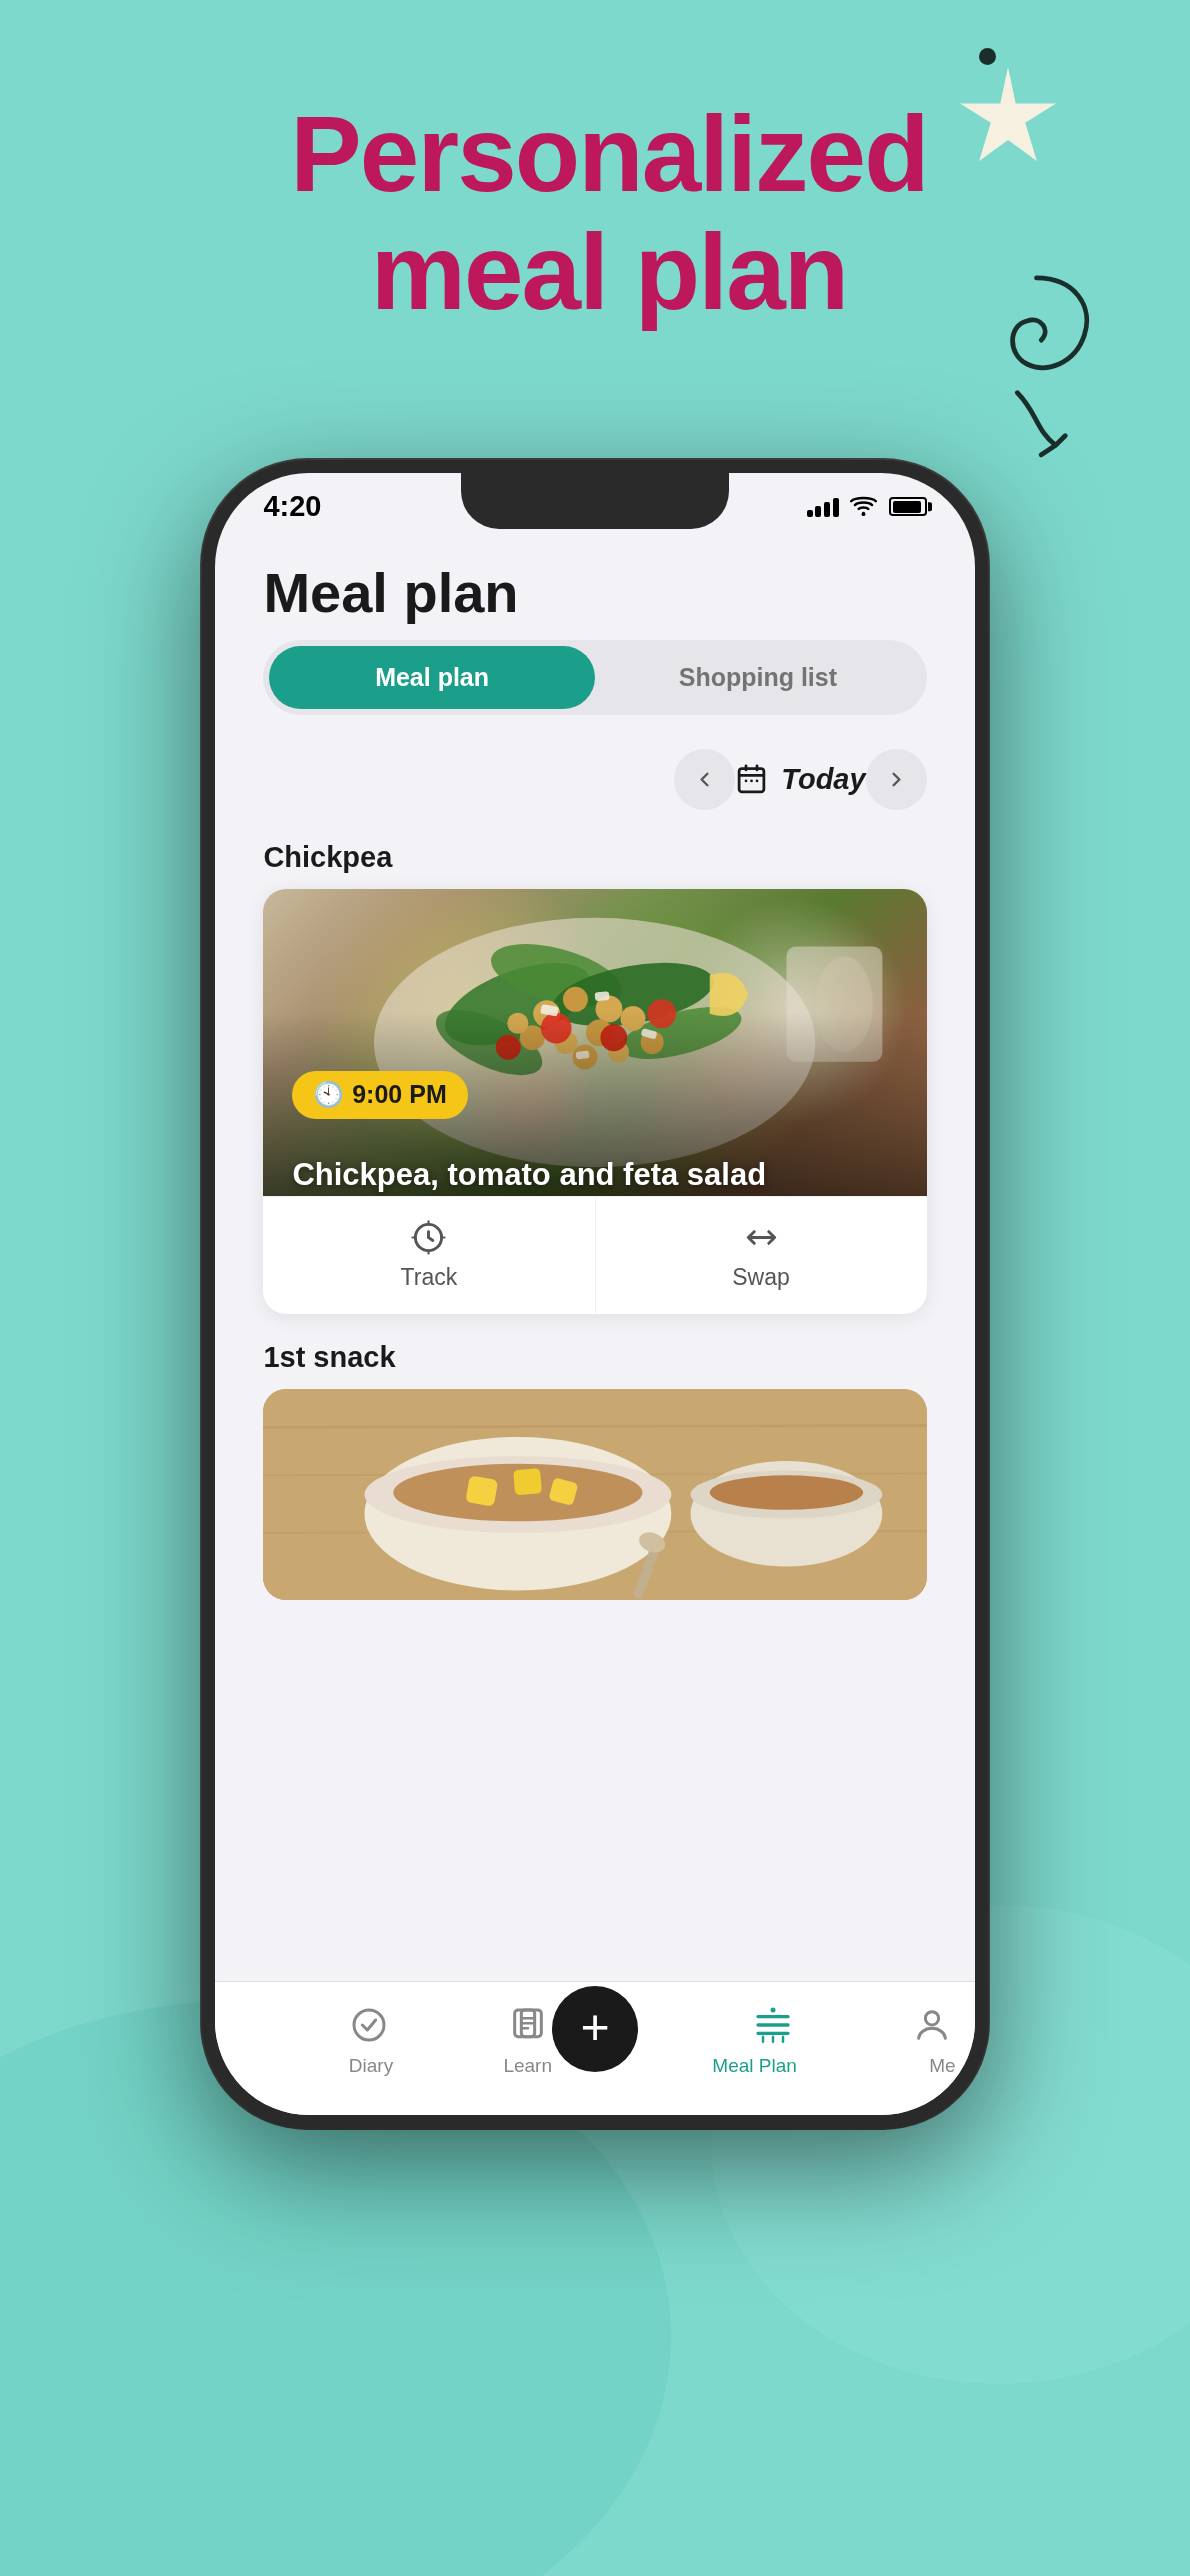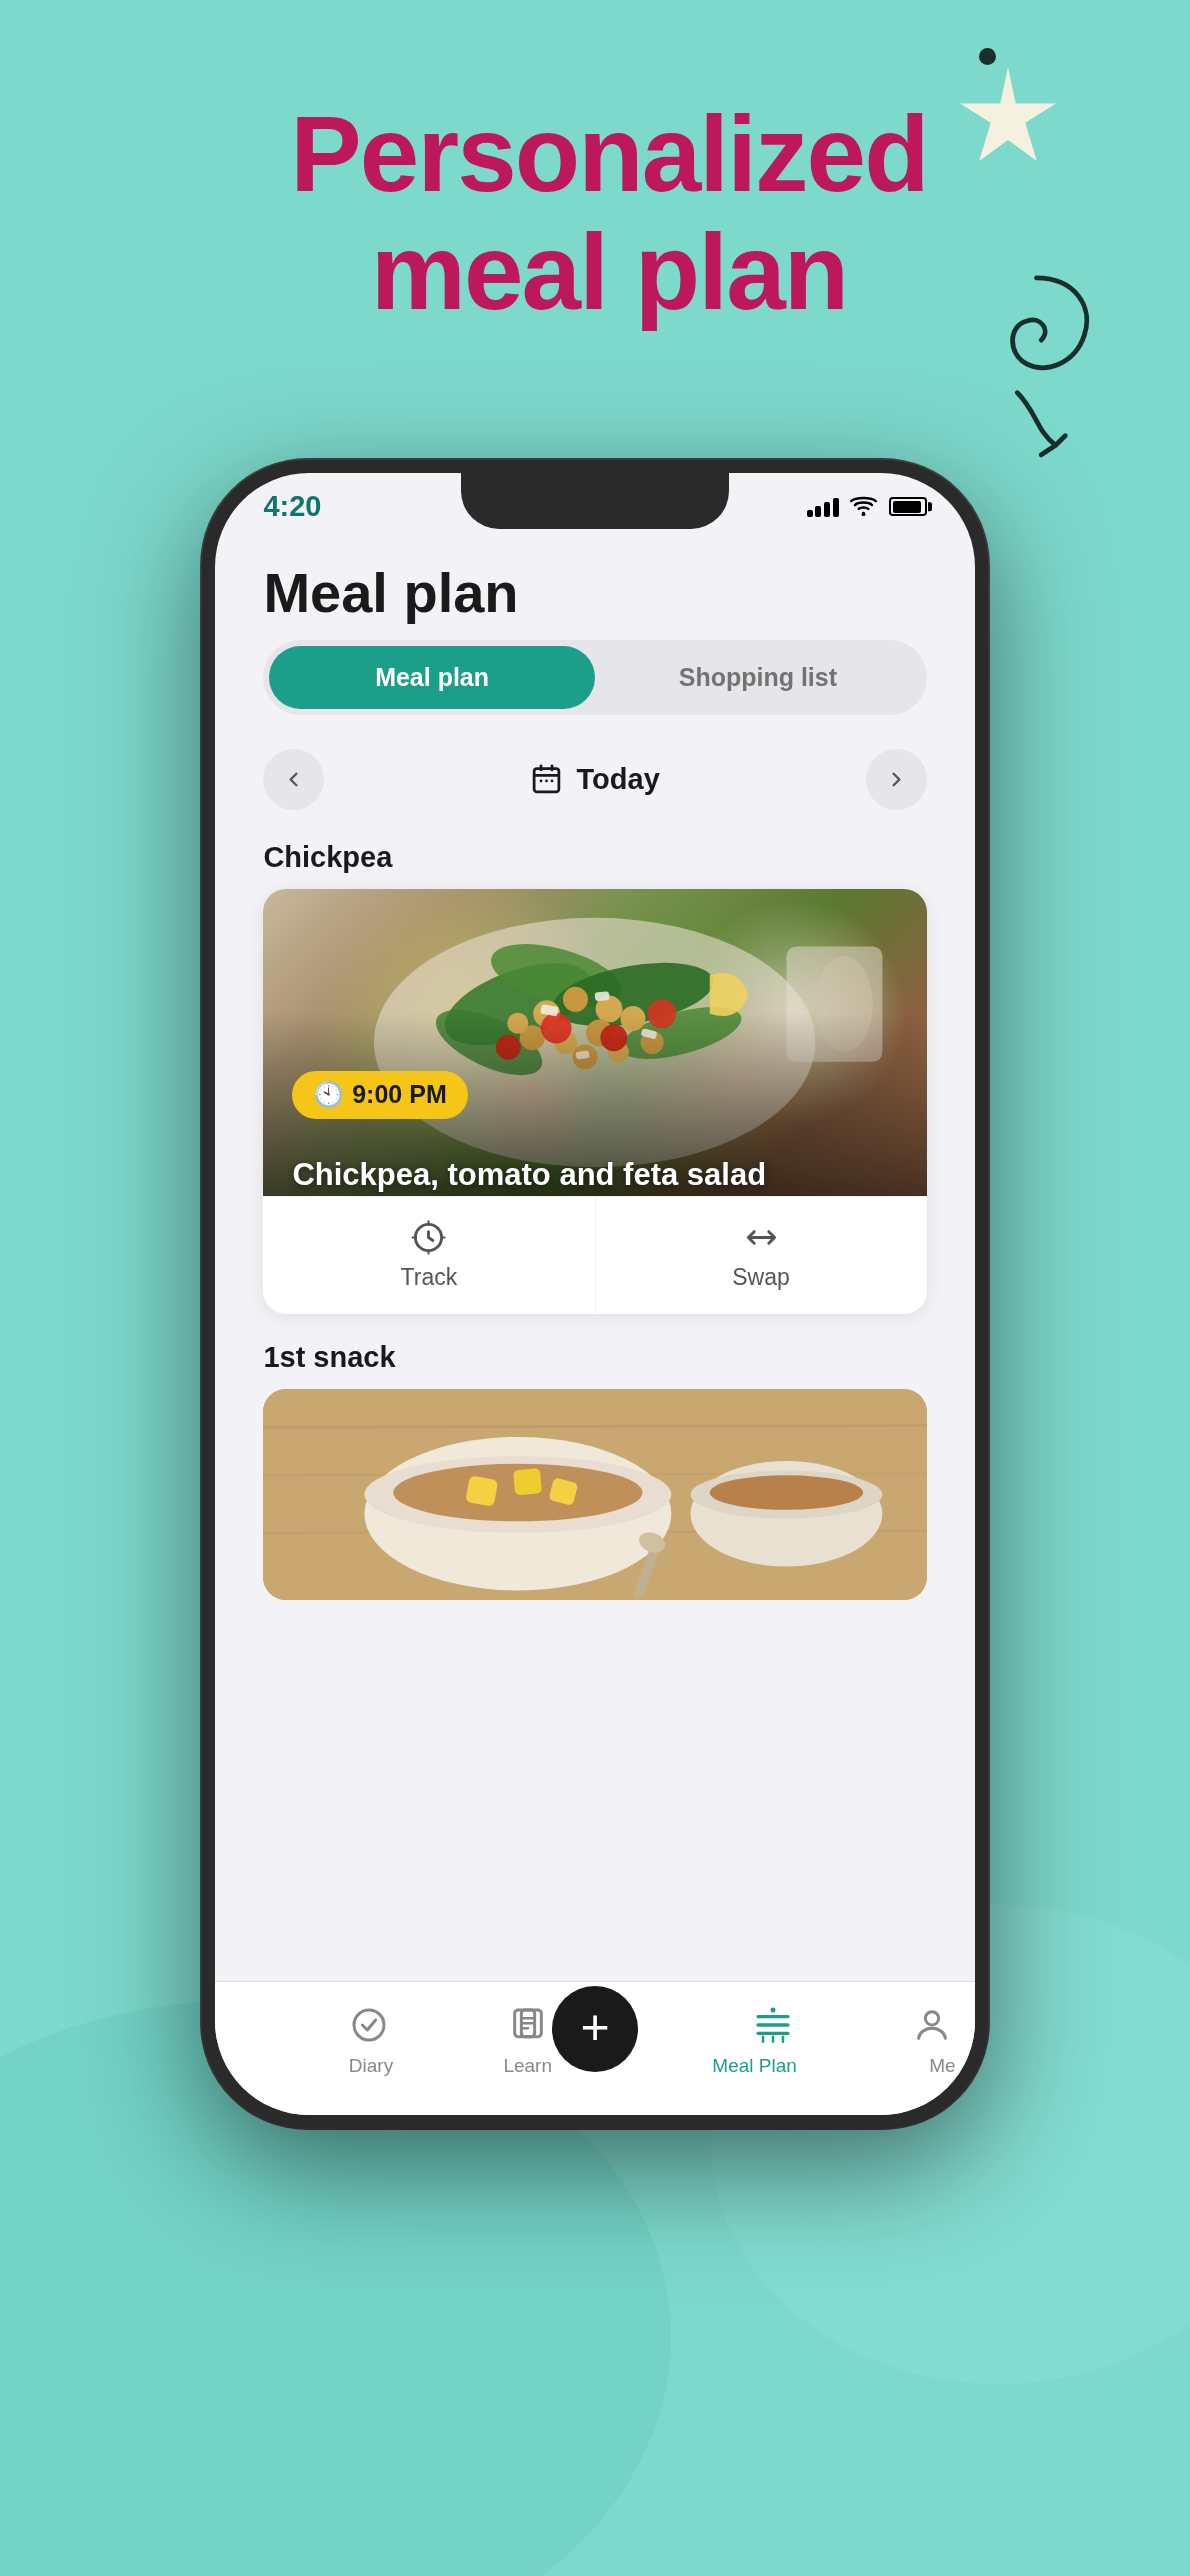--- a/index.html
+++ b/index.html
@@ -126,21 +126,21 @@
       justify-content: space-between;
       align-items: center;
       padding: 17px 48px 7.7px;
       position: relative;
       z-index: 50;
     }
 
     .status-time {
       font-size: 29px;
       font-weight: 600;
-      color: #0f766e;
+      color: #000000;
     }
 
     .status-icons {
       display: flex;
       align-items: center;
       gap: 11.5px;
     }
 
     .signal-bars {
       display: flex;
@@ -227,23 +227,23 @@
     }
 
     .tab-seg-item.inactive {
       color: #737373;
     }
 
     
     .date-nav {
       display: flex;
       align-items: center;
-      justify-content: space-between;
-      gap: 29px;
+      justify-content: flex-end;
       padding: 15.3px 48px 23px;
+      font-style: italic;
     }
 
     .nav-arrow {
       width: 61px;
       height: 61px;
       background: #e5e5ea;
       border-radius: 50%;
       display: flex;
       align-items: center;
       justify-content: center;

